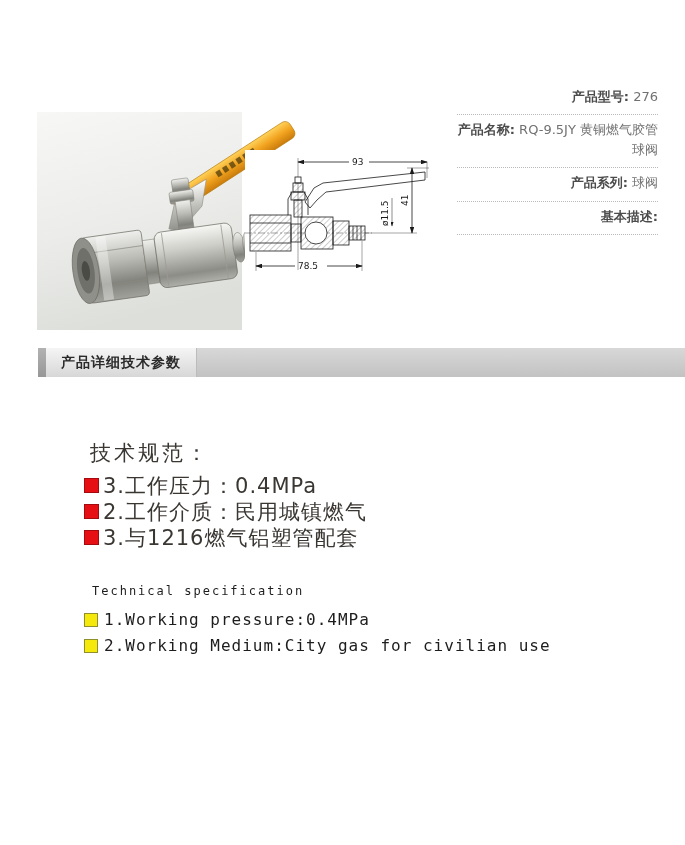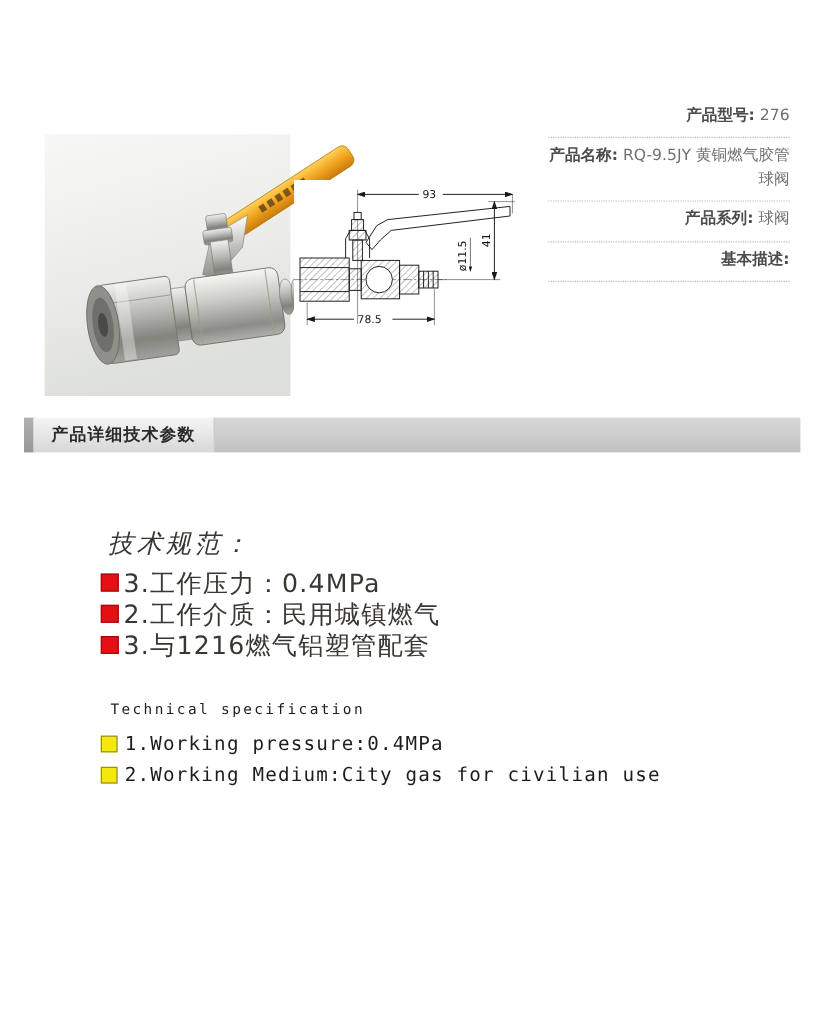--- a/index.html
+++ b/index.html
@@ -14,31 +14,31 @@
   .drawing-wrap text{font-family:"DejaVu Sans", sans-serif;font-size:9px;fill:#1a1a1a;}
 
   
   .info-panel{position:absolute;left:457px;top:82px;width:201px;text-align:right;}
   .info-row{padding:5px 0 7px 0;border-bottom:1px dotted #b9b9b9;
             font-size:13px;line-height:1.55;}
   .info-label{font-weight:bold;color:#4c4c4c;}
   .info-value{color:#717171;}
 
   
-  .section-bar{position:absolute;left:20px;top:348px;width:647px;height:29px;display:flex;}
+  .section-bar{position:absolute;left:38px;top:348px;width:647px;height:29px;display:flex;}
   .bar-accent{width:8px;height:100%;background:linear-gradient(to bottom,#b2b2b2,#979797);}
   .bar-tab{width:150px;height:100%;background:linear-gradient(to bottom,#f5f5f5,#d7d7d7);
            display:flex;align-items:center;justify-content:center;
            font-size:14px;font-weight:bold;color:#2a2a2a;letter-spacing:1px;
            border-right:1px solid #bcbcbc;cursor:default;}
   .bar-rest{flex:1;height:100%;background:linear-gradient(to bottom,#d8d8d8,#c2c2c2);}
 
   
   .spec-cn{position:absolute;left:84px;top:439px;color:#3a3632;}
-  .spec-cn-title{font-size:21px;letter-spacing:3px;margin:0 0 6px 6px;font-style:italic;}
+  .spec-cn-title{font-size:21px;letter-spacing:3px;margin:0 0 6px 6px;}
   .cn-item{display:flex;align-items:flex-start;}
   .bullet-red{flex:0 0 auto;width:15px;height:15px;margin:5px 4px 0 0;
               background:#e60f14;border:1px solid #a50a0e;box-sizing:border-box;}
   .cn-item-text{font-size:21px;line-height:26px;letter-spacing:1px;white-space:nowrap;}
 
   
   .spec-en{position:absolute;left:84px;top:584px;color:#1d1d1d;
            font-family:"DejaVu Sans Mono", monospace;}
   .spec-en-title{font-size:12px;letter-spacing:2px;margin:0 0 9px 8px;}
   .en-item{display:flex;align-items:flex-start;text-align:right;}

